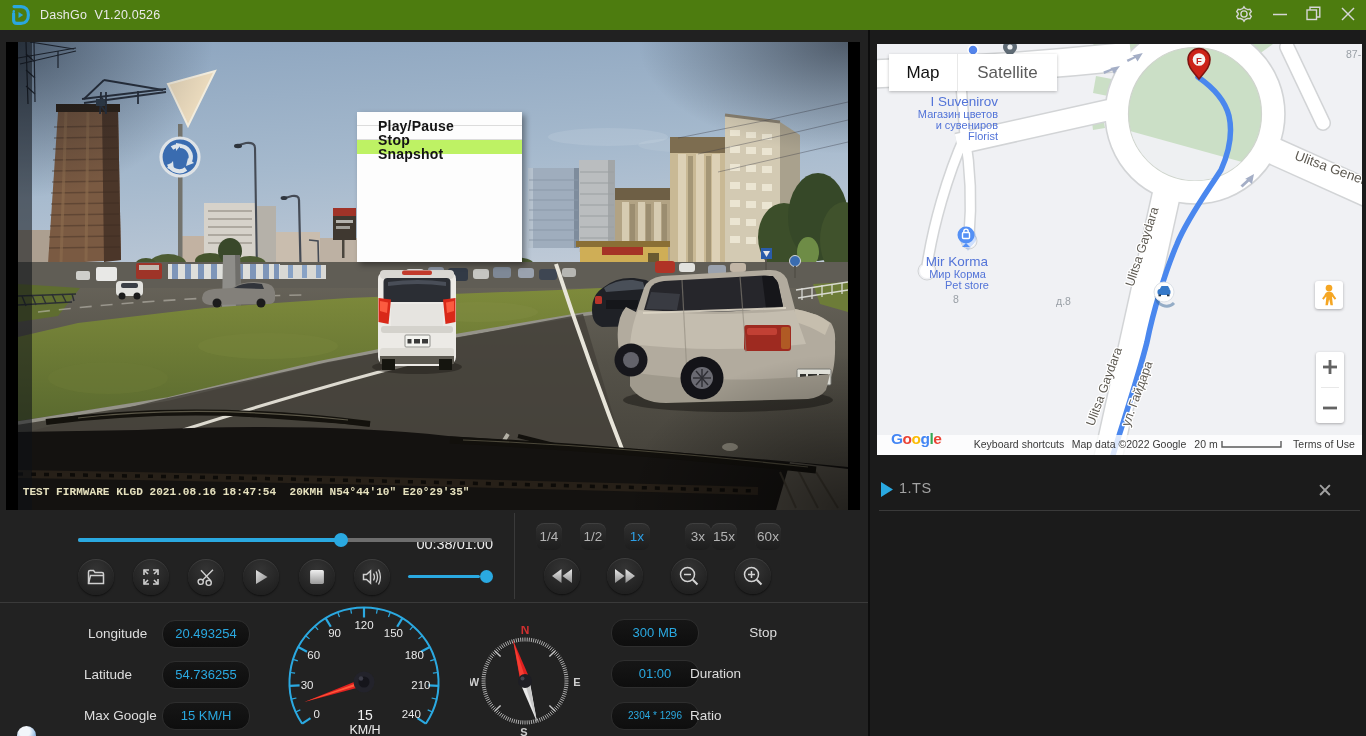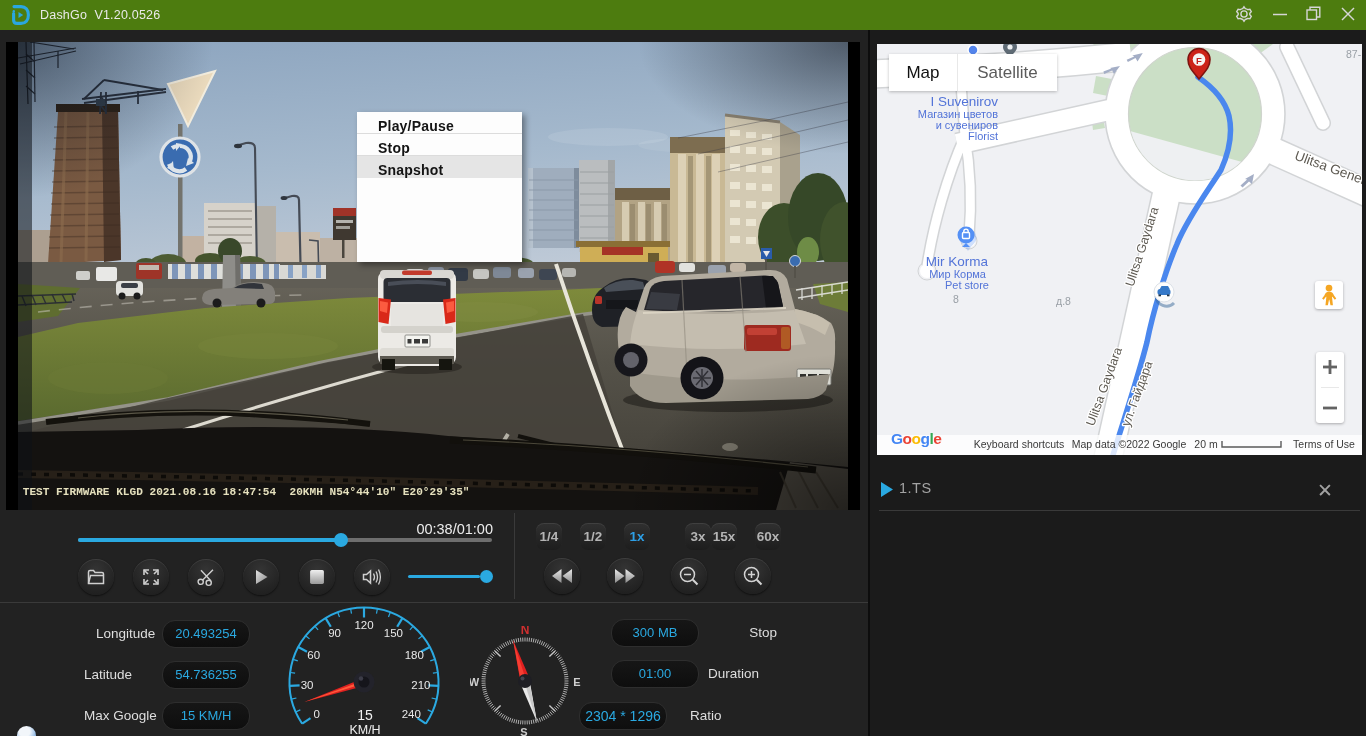--- a/index.html
+++ b/index.html
@@ -2,33 +2,33 @@
 <html><head><meta charset="utf-8">
 <style>
 html,body{margin:0;padding:0;width:1366px;height:736px;background:#212121;font-family:"Liberation Sans",sans-serif;overflow:hidden;position:relative}
 .abs{position:absolute}
 #titlebar{position:absolute;left:0;top:0;width:1366px;height:30px;background:#4d7c0f}
 #title{position:absolute;left:40px;top:8px;color:#e9e9e9;font-size:12.5px;letter-spacing:.2px}
 #videowidget{position:absolute;left:6px;top:42px;width:854px;height:468px;background:#000}
 #scene{position:absolute;left:12px;top:0}
 #stamp{position:absolute;left:19px;top:444px;color:#e5e0bd;font-family:"Liberation Mono",monospace;font-size:11px;font-weight:bold;letter-spacing:0px;white-space:pre;transform:scaleX(1.01)}
 #menu{position:absolute;left:351px;top:70px;width:165px;height:150px;background:#fdfdfd;box-shadow:3px 3px 6px rgba(0,0,0,.4)}
-.mi{height:22px;line-height:29.9px;padding-left:21px;font-size:14px;font-weight:bold;color:#141414;border-bottom:1px solid #dcdcdc;box-sizing:border-box;letter-spacing:.2px}
-.mi.hl{background:#e5e5e5;border-bottom:none}
+.mi{height:14px;line-height:29.9px;padding-left:21px;font-size:14px;font-weight:bold;color:#141414;border-bottom:1px solid #dcdcdc;box-sizing:border-box;letter-spacing:.2px}
+.mi.hl{background:#bef264;border-bottom:none}
 .mi:last-child{border-bottom:none}
 #controls{position:absolute;left:0;top:510px;width:869px;height:92px;background:#222222;border-bottom:1px solid #3a3a3a}
 #vdiv{position:absolute;left:514px;top:513px;width:1px;height:86px;background:#3a3a3a}
 #paneldiv{position:absolute;left:868px;top:30px;width:2px;height:706px;background:#0d0d0d}
-#time{position:absolute;left:380px;top:521px;width:113px;text-align:right;color:#ececec;font-size:14.5px}
+#time{position:absolute;left:380px;top:536px;width:113px;text-align:right;color:#ececec;font-size:14.5px}
 .track{position:absolute;background:#6e6e6e;border-radius:2px}
 .fill{position:absolute;background:#2aa9e1;border-radius:2px}
 .thumb{position:absolute;background:#2aa9e1;border-radius:50%}
 .cbtn{position:absolute;width:36px;height:36px;border-radius:50%;background:radial-gradient(circle at 50% 30%,#343434 0%,#262626 55%,#1b1b1b 100%);box-shadow:inset 0 1px 0 rgba(255,255,255,.09),0 1px 2px rgba(0,0,0,.6)}
 .cbtn svg{position:absolute;left:50%;top:50%;transform:translate(-50%,-50%)}
-.sbtn{position:absolute;width:26px;height:27px;border-radius:8px;background:linear-gradient(#303030,#1d1d1d);box-shadow:inset 0 1px 0 rgba(255,255,255,.08);color:#b4b4b4;font-size:13.5px;font-weight:bold;text-align:center;line-height:27px}
+.sbtn{position:absolute;width:26px;height:27px;border-radius:8px;background:linear-gradient(#303030,#1d1d1d);box-shadow:inset 0 1px 0 rgba(255,255,255,.08);color:#b4b4b4;font-size:13.5px;font-weight:normal;text-align:center;line-height:27px}
 .sbtn.on{color:#2d9fe6}
 #infopanel{position:absolute;left:0;top:603px;width:868px;height:133px;background:#222222}
 .lbl{position:absolute;color:#dedede;font-size:13.5px}
 .pill{position:absolute;width:86px;height:26px;border-radius:13px;background:linear-gradient(#161616,#0e0e0e);border:1px solid #2e2e2e;color:#2aa9e1;font-size:13px;text-align:center;line-height:26px}
 #rightpanel{position:absolute;left:870px;top:30px;width:496px;height:706px;background:#1b1b1b}
 #map{position:absolute;left:877px;top:44px;width:485px;height:411px;background:#f0f1f4;overflow:hidden}
 #mapbtns{position:absolute;left:889px;top:54px;height:37px;display:flex;box-shadow:0 1px 3px rgba(0,0,0,.25)}
 #mapbtn1{width:68px;background:#fff;color:#111;font-size:17px;text-align:center;line-height:37px}
 #mapbtn2{width:99px;background:#fff;color:#5b5b5b;font-size:17px;text-align:center;line-height:37px;border-left:1px solid #e8e8e8}
 #playrow{position:absolute;left:870px;top:456px;width:496px;height:54px}
@@ -574,31 +574,31 @@
 </div>
 <div class="cbtn" style="left:735px;top:558px">
   <svg width="22" height="22" viewBox="0 0 22 22" fill="none" stroke="#d4d4d4" stroke-width="1.5">
       <circle cx="9.5" cy="9.5" r="7"></circle>
       <line x1="14.8" y1="14.8" x2="19.5" y2="19.5" stroke-width="2"></line>
       <line x1="6" y1="9.5" x2="13" y2="9.5"></line>
       <line x1="9.5" y1="6" x2="9.5" y2="13"></line>
     </svg>
 </div>
 <div id="infopanel"></div>
-<div class="lbl" style="left:96px;top:626px">Longitude</div>
+<div class="lbl" style="left:88px;top:626px">Longitude</div>
 <div class="lbl" style="left:84px;top:667px">Latitude</div>
 <div class="lbl" style="left:84px;top:708px">Max Google</div>
 <div class="pill" style="left:162px;top:620px">20.493254</div>
 <div class="pill" style="left:162px;top:661px">54.736255</div>
 <div class="pill" style="left:162px;top:702px">15 KM/H</div>
 <div class="pill" style="left:611px;top:619px">300 MB</div>
 <div class="pill" style="left:611px;top:660px">01:00</div>
-<div class="pill" style="left:579px;top:702px;font-size:14px">2304 * 1296</div>
+<div class="pill" style="left:611px;top:702px;font-size:10px">2304 * 1296</div>
 <div class="lbl" style="left:690px;top:625px;width:87px;text-align:right">Stop</div>
-<div class="lbl" style="left:690px;top:666px;width:87px;text-align:center">Duration</div>
+<div class="lbl" style="left:690px;top:666px;width:87px;text-align:left">Duration</div>
 <div class="lbl" style="left:690px;top:708px;width:87px;">Ratio</div>
 <svg class="abs" style="left:284px;top:602px" width="165" height="134" viewBox="0 0 165 134">
 
   <g id="gticks" stroke="#2ba9e1">
       <line x1="26.5" y1="116.1" x2="18.2" y2="121.7" stroke-width="2.2"></line>
       <line x1="16.3" y1="107.9" x2="11.8" y2="109.9" stroke-width="1.2"></line>
       <line x1="12.4" y1="96.0" x2="7.5" y2="97.2" stroke-width="1.2"></line>
       <line x1="15.6" y1="83.4" x2="5.6" y2="83.9" stroke-width="2.2"></line>
       <line x1="11.1" y1="71.1" x2="6.1" y2="70.5" stroke-width="1.2"></line>
       <line x1="13.8" y1="58.9" x2="9.0" y2="57.4" stroke-width="1.2"></line>

